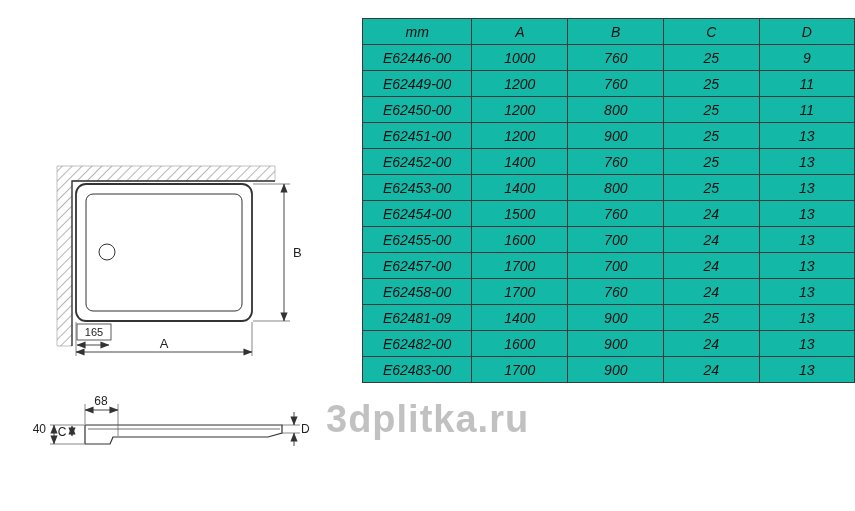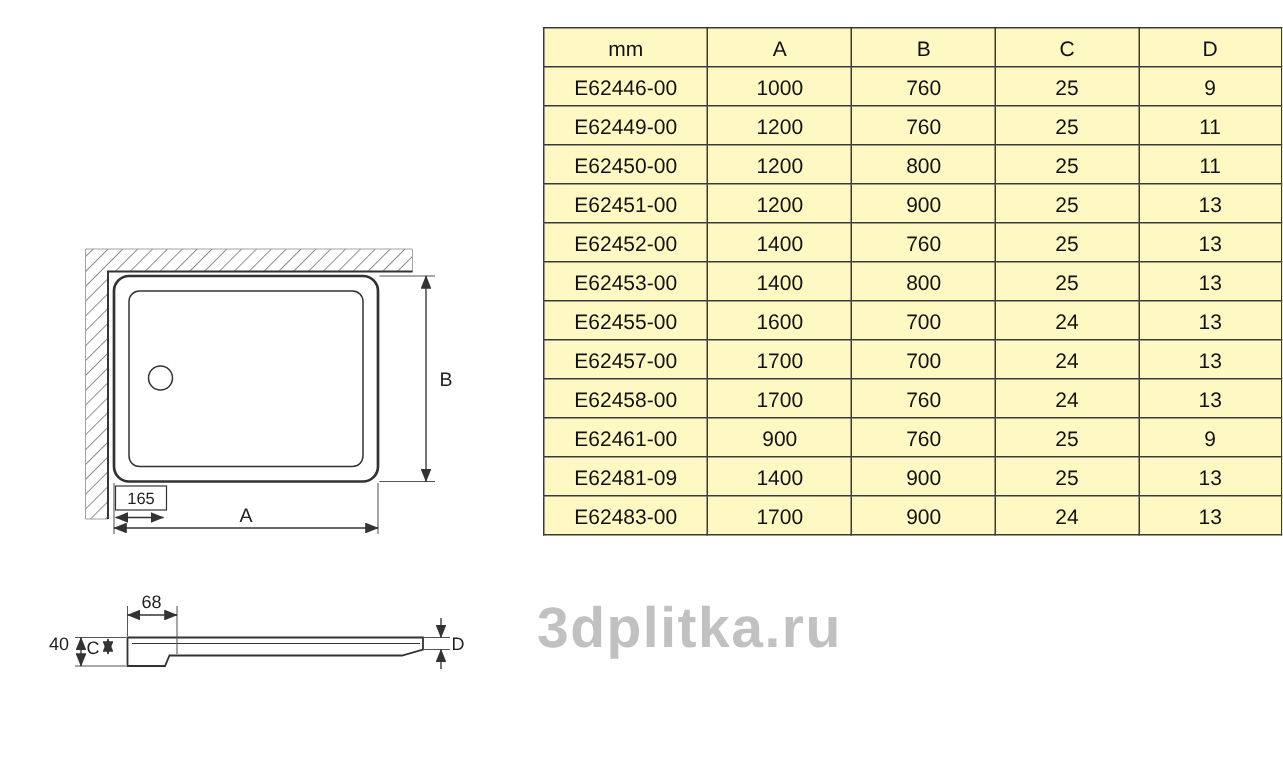--- a/index.html
+++ b/index.html
@@ -16,21 +16,22 @@
     left: 0; top: 0;
     width: 360px; height: 511px;
   }
   svg { font-family: "Liberation Sans", sans-serif; }
   .spec-table-wrap {
     position: absolute;
     left: 362px; top: 18px;
   }
   table.spec-table {
     border-collapse: collapse;
-    background: #fef9c3;
+    background: #14b8a6;
+    font-style: italic;
   }
   table.spec-table th,
   table.spec-table td {
     border: 1px solid #3a3a3a;
     width: 94px;
     height: 25px;
     padding: 0 2px;
     text-align: center;
     vertical-align: middle;
     font-size: 14px;
@@ -47,21 +48,20 @@
     left: 326px;
     top: 398px;
     font-size: 38px;
     font-weight: bold;
     letter-spacing: 1px;
     color: #8f8f8f;
     opacity: 0.55;
     text-shadow: 1px 1px 0 #ffffff;
     pointer-events: none;
     z-index: 5;
-    margin-left: 32px;
   }
 </style>
 </head>
 <body>
 
 <div class="page">
 
   <div class="drawing-area">
     <svg width="360" height="511" viewBox="0 0 360 511">
       <defs>
@@ -166,20 +166,27 @@
             <td>13</td>
           </tr>
           <tr>
             <td>E62453-00</td>
             <td>1400</td>
             <td>800</td>
             <td>25</td>
             <td>13</td>
           </tr>
           <tr>
+            <td>E62454-00</td>
+            <td>1500</td>
+            <td>760</td>
+            <td>24</td>
+            <td>13</td>
+          </tr>
+          <tr>
             <td>E62455-00</td>
             <td>1600</td>
             <td>700</td>
             <td>24</td>
             <td>13</td>
           </tr>
           <tr>
             <td>E62457-00</td>
             <td>1700</td>
             <td>700</td>
@@ -187,31 +194,31 @@
             <td>13</td>
           </tr>
           <tr>
             <td>E62458-00</td>
             <td>1700</td>
             <td>760</td>
             <td>24</td>
             <td>13</td>
           </tr>
           <tr>
-            <td>E62461-00</td>
-            <td>900</td>
-            <td>760</td>
-            <td>25</td>
-            <td>9</td>
-          </tr>
-          <tr>
             <td>E62481-09</td>
             <td>1400</td>
             <td>900</td>
             <td>25</td>
+            <td>13</td>
+          </tr>
+          <tr>
+            <td>E62482-00</td>
+            <td>1600</td>
+            <td>900</td>
+            <td>24</td>
             <td>13</td>
           </tr>
           <tr>
             <td>E62483-00</td>
             <td>1700</td>
             <td>900</td>
             <td>24</td>
             <td>13</td>
           </tr>
         </tbody>

